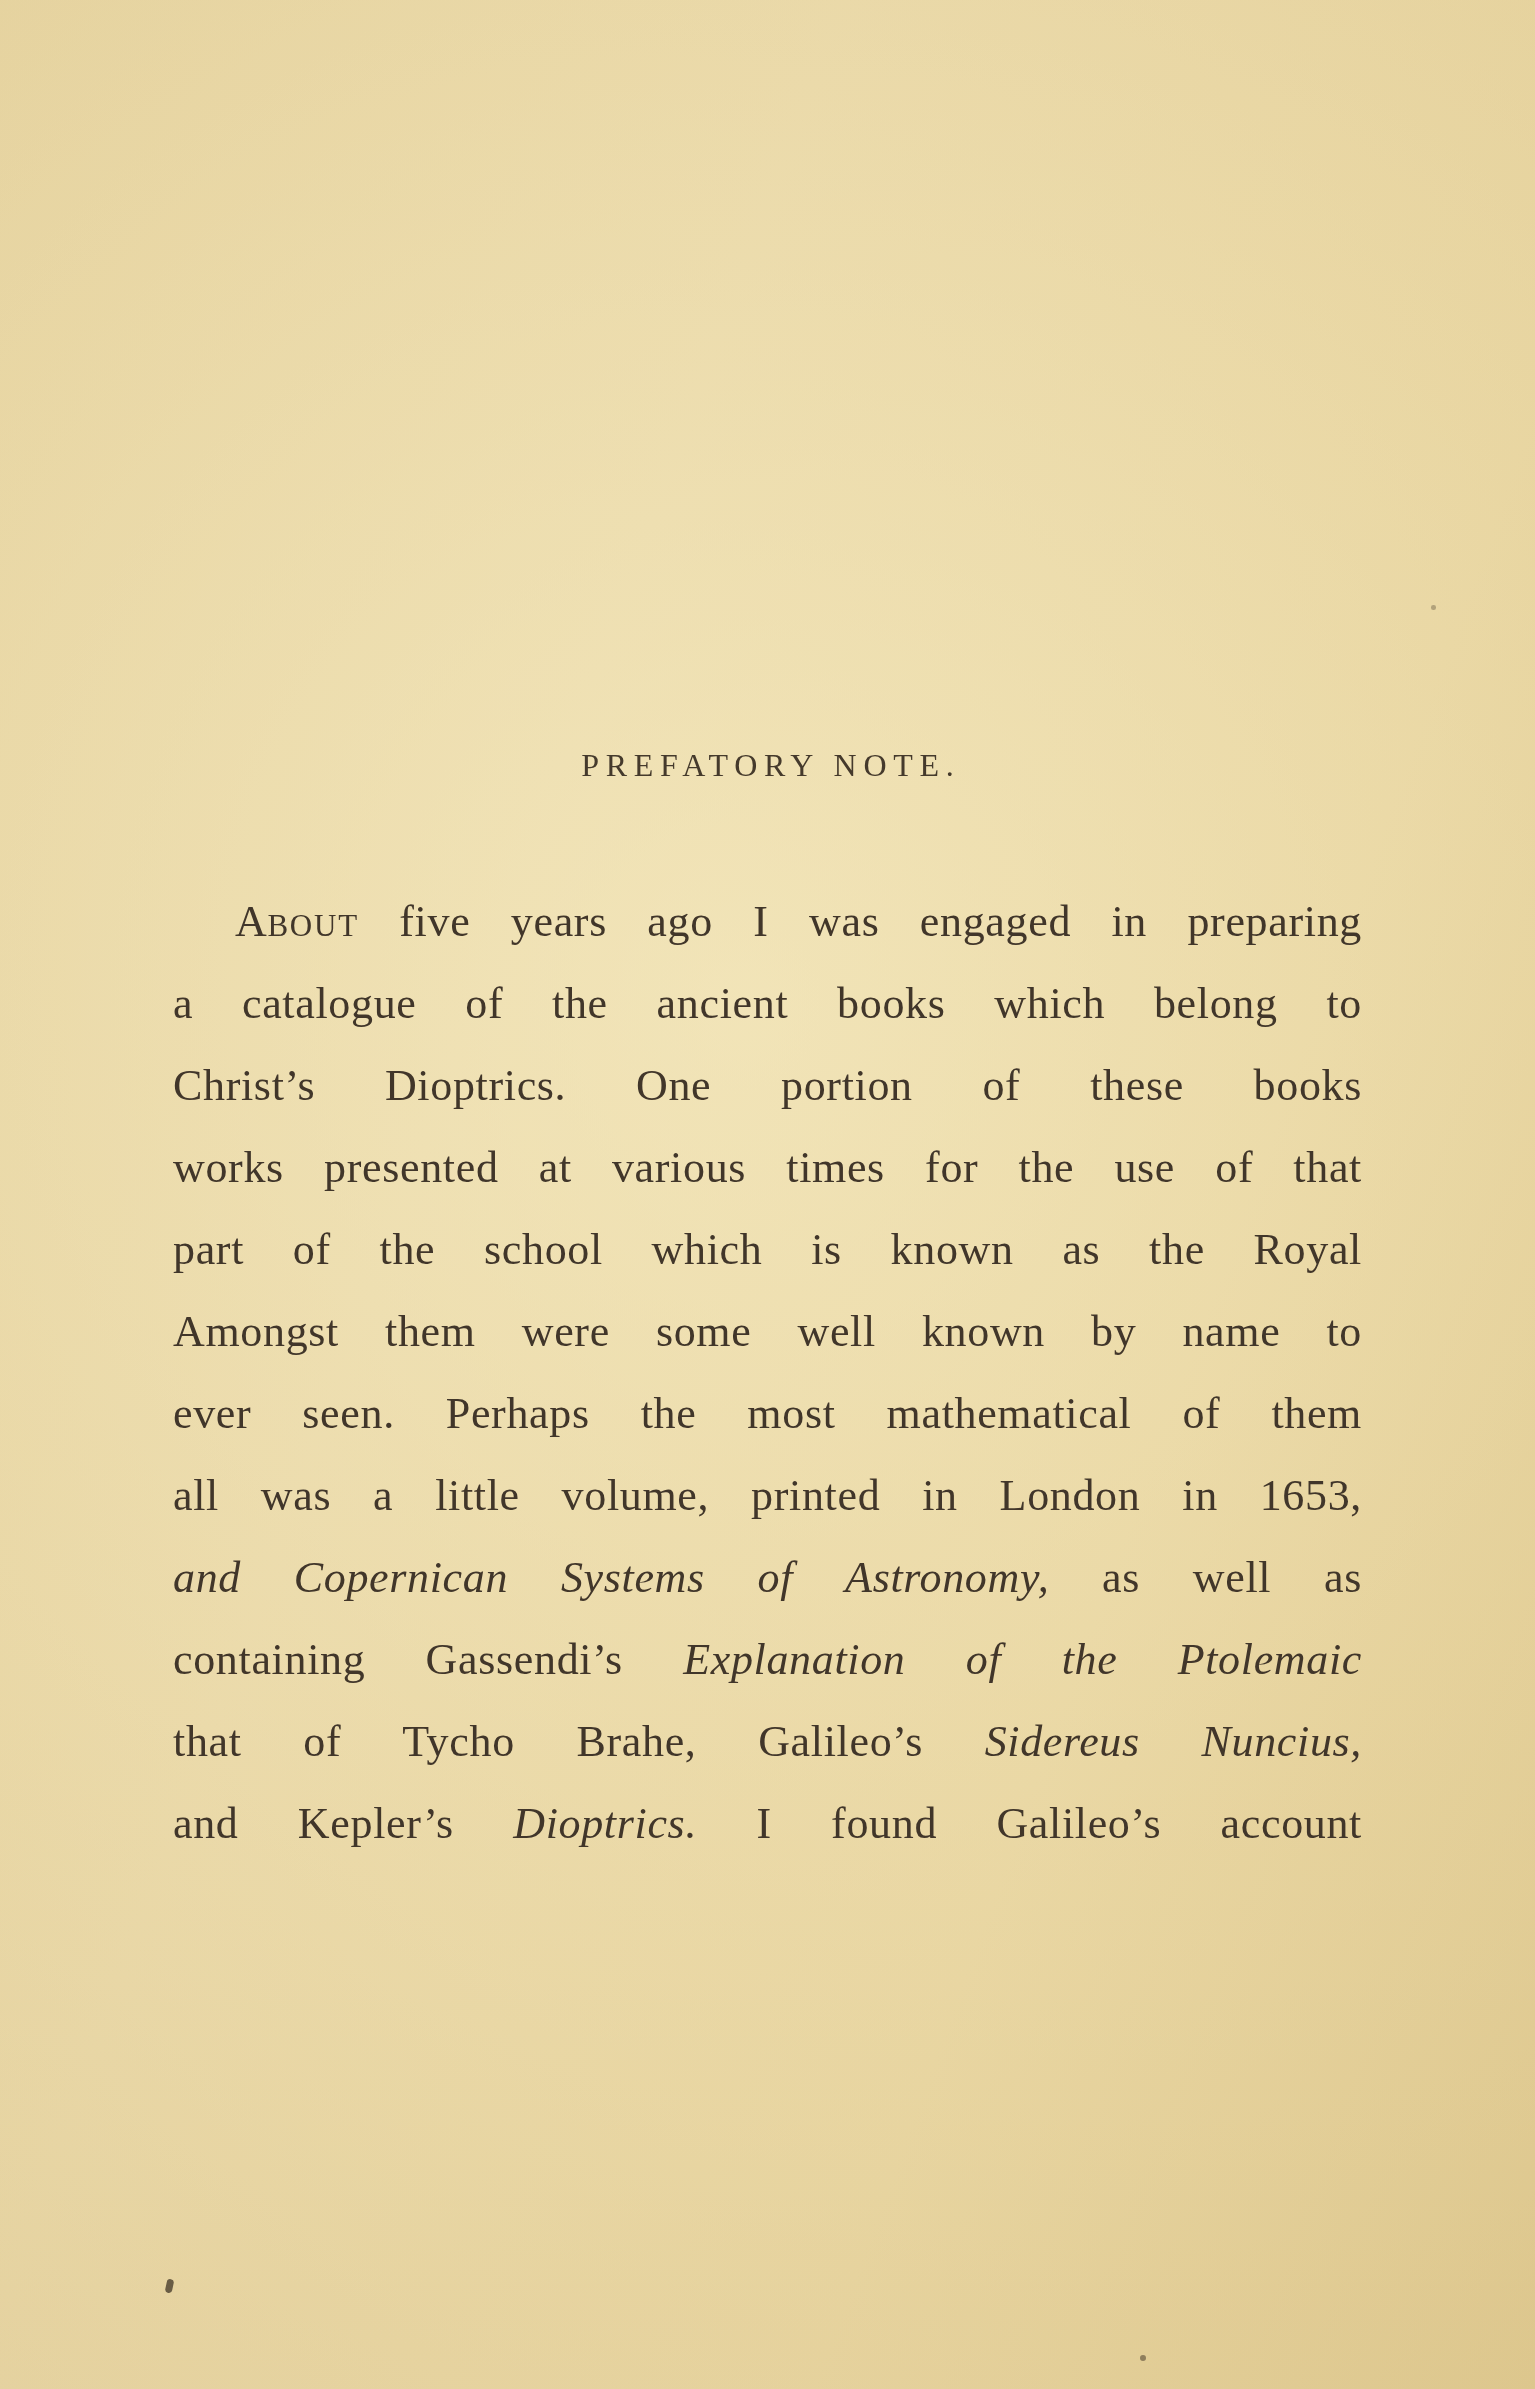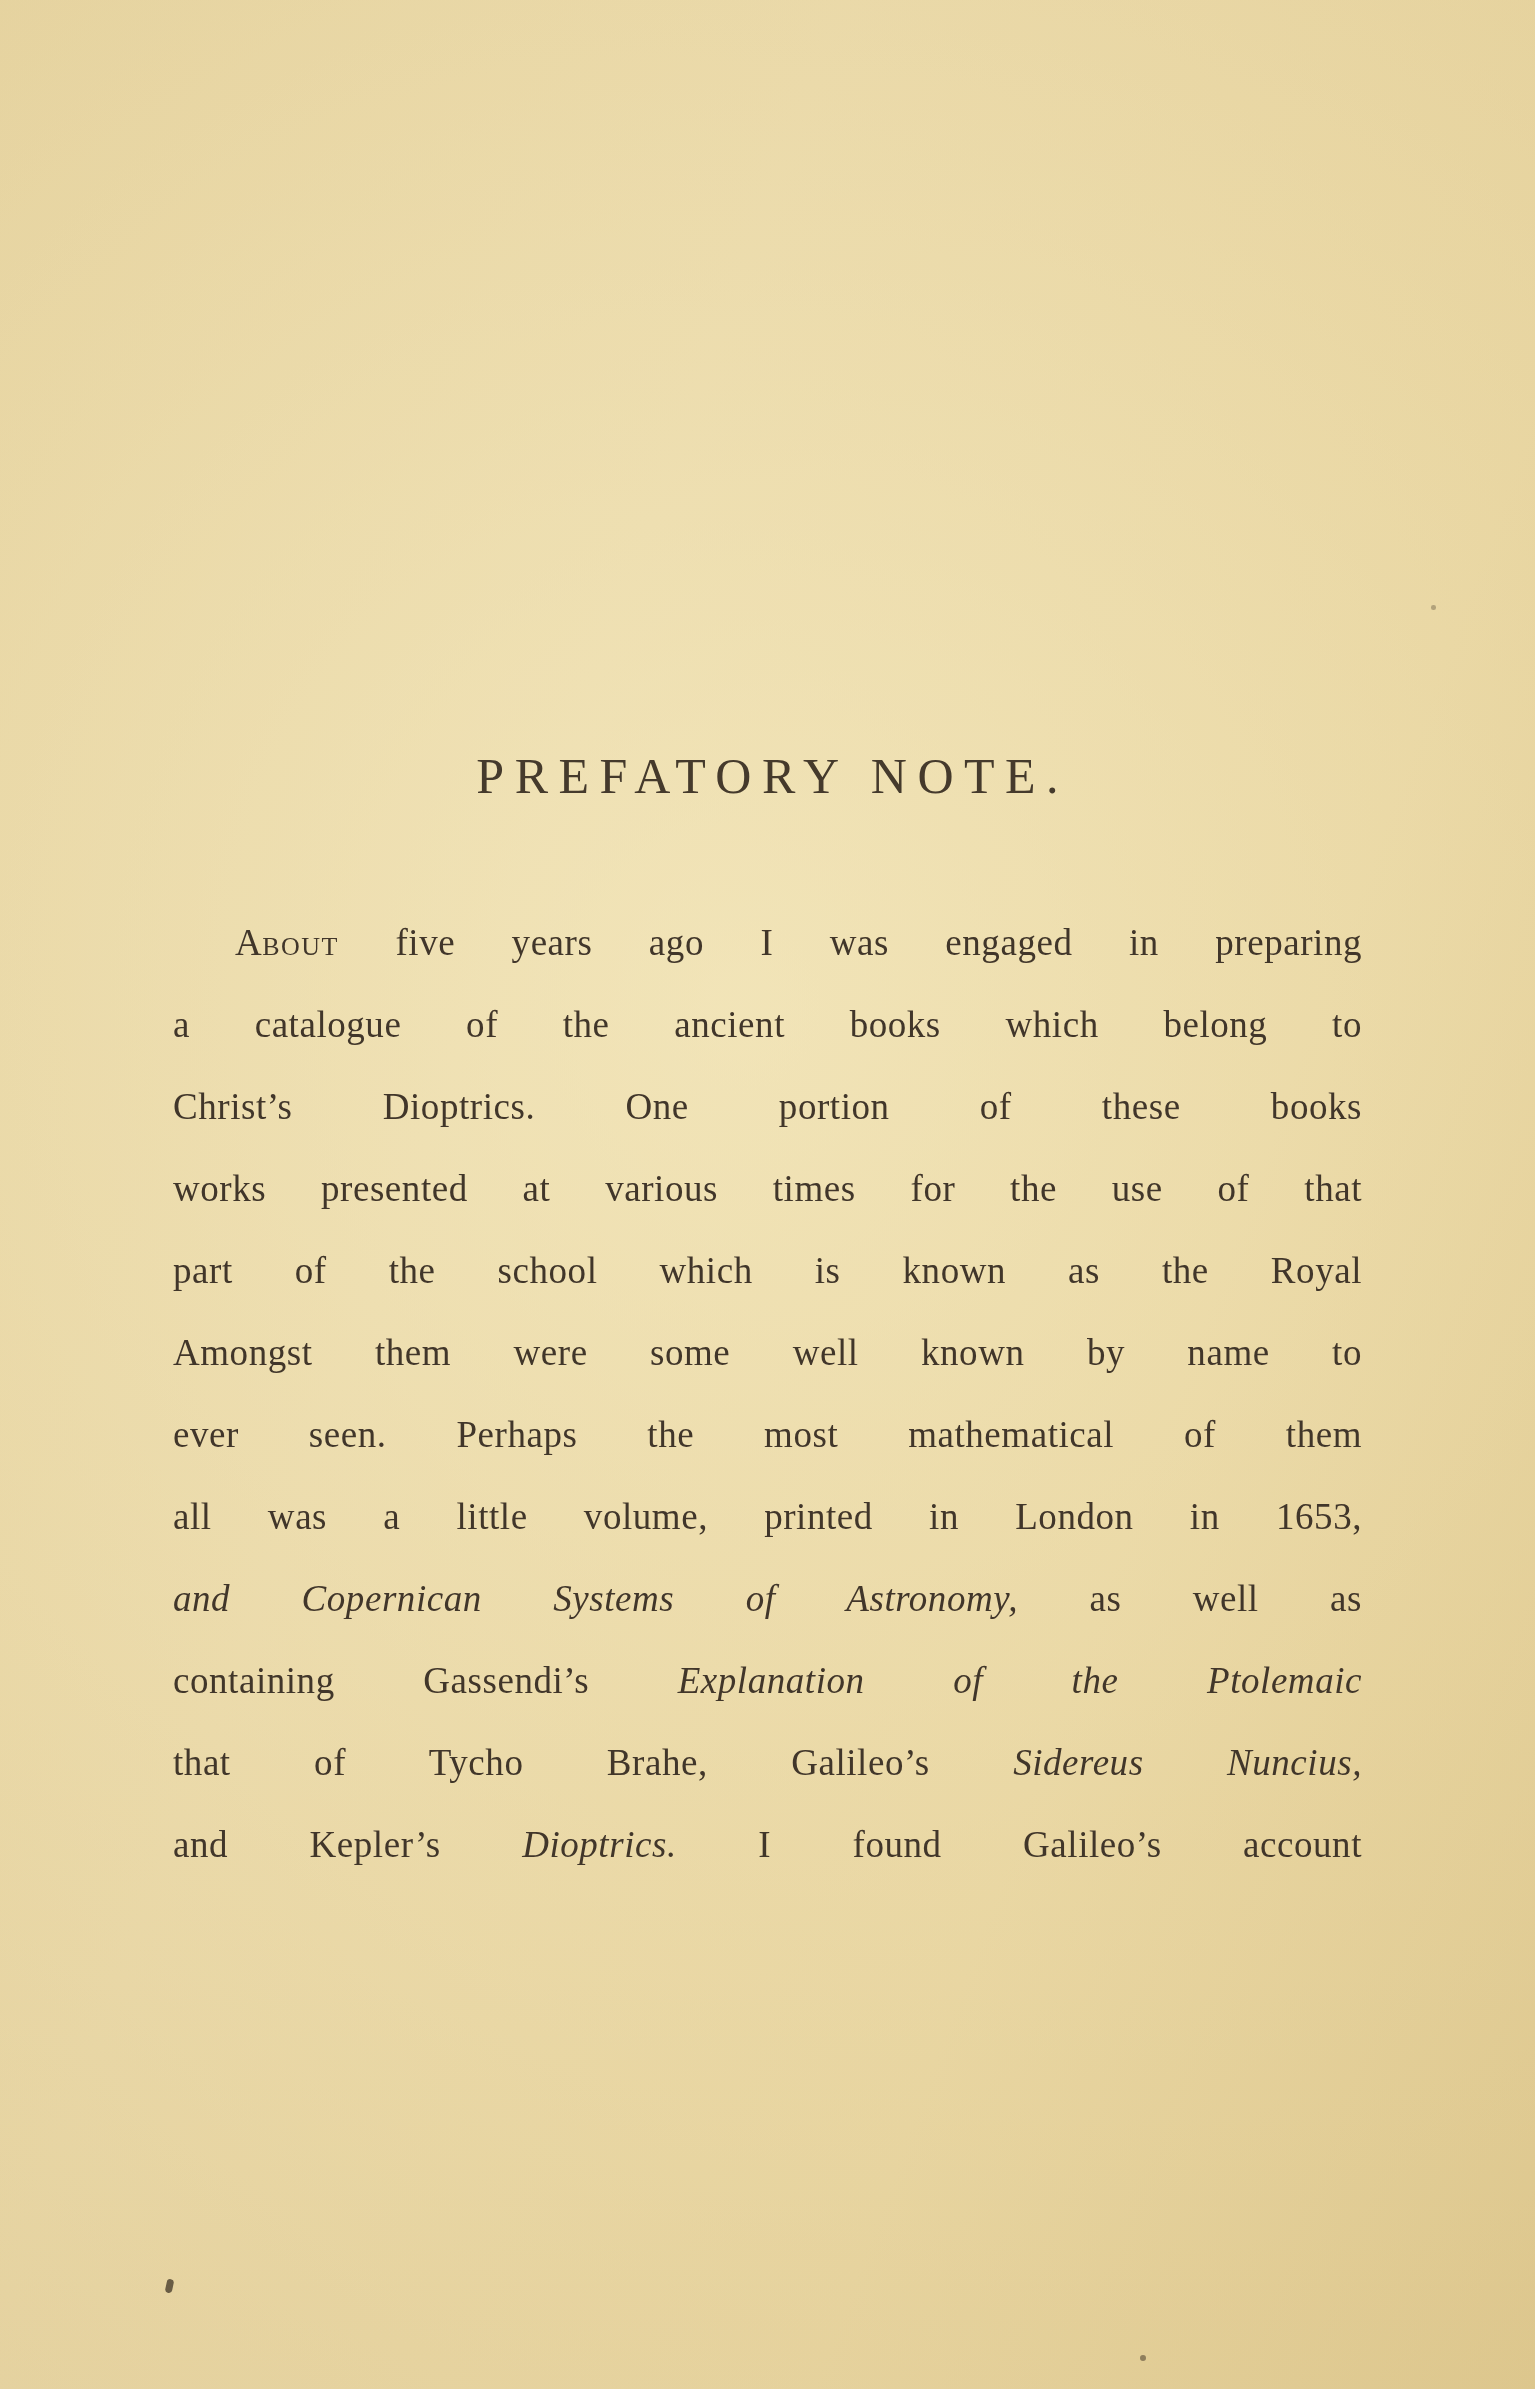--- a/index.html
+++ b/index.html
@@ -22,29 +22,29 @@
     color: #41362a;
   }
   .text-block {
     position: absolute;
     left: 173px;
     top: 747px;
     width: 1189px;
   }
   .title {
     text-align: center;
-    font-size: 50px;
+    font-size: 32px;
     font-weight: 400;
     letter-spacing: 0.21em;
     margin: 0 0 97px 0;
     color: #453a2c;
     text-indent: 0.21em; 
   }
   .line {
-    font-size: 37px;
+    font-size: 44px;
     line-height: 82px;
     height: 82px;
     letter-spacing: 0.015em;
     text-align: justify;
     text-align-last: justify;
     white-space: nowrap;
     color: #41362a;
   }
   .line.indent {
     text-indent: 62px;

